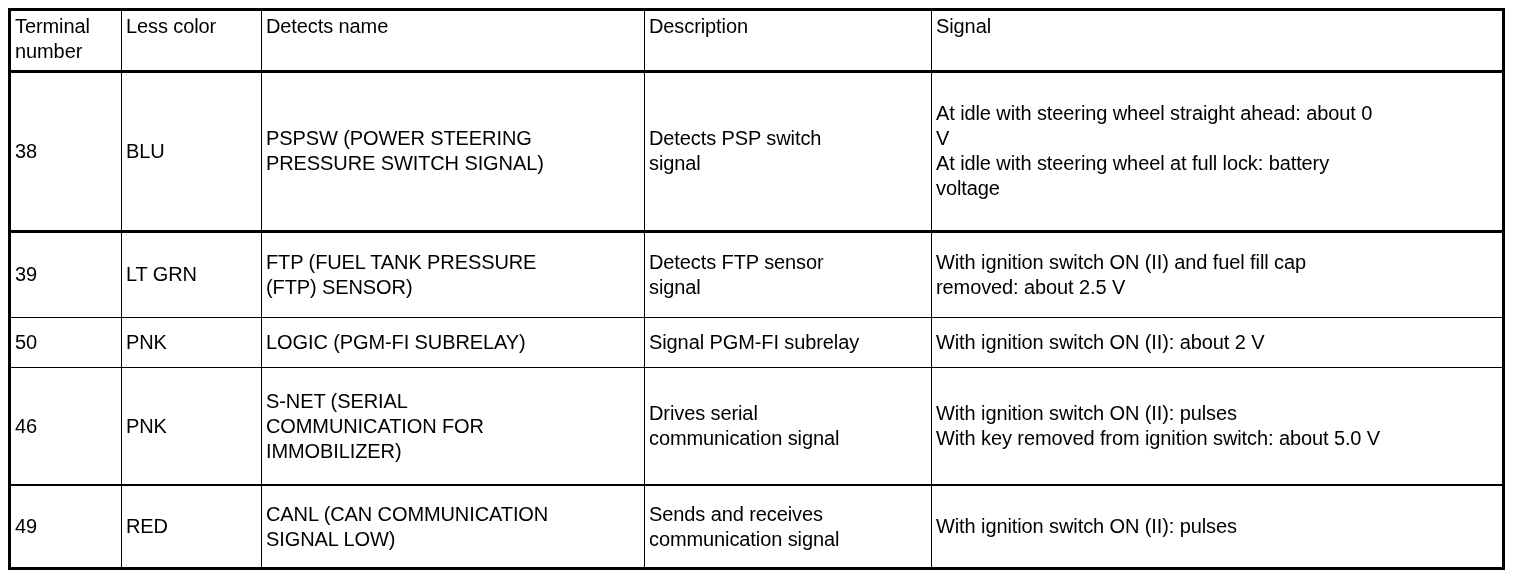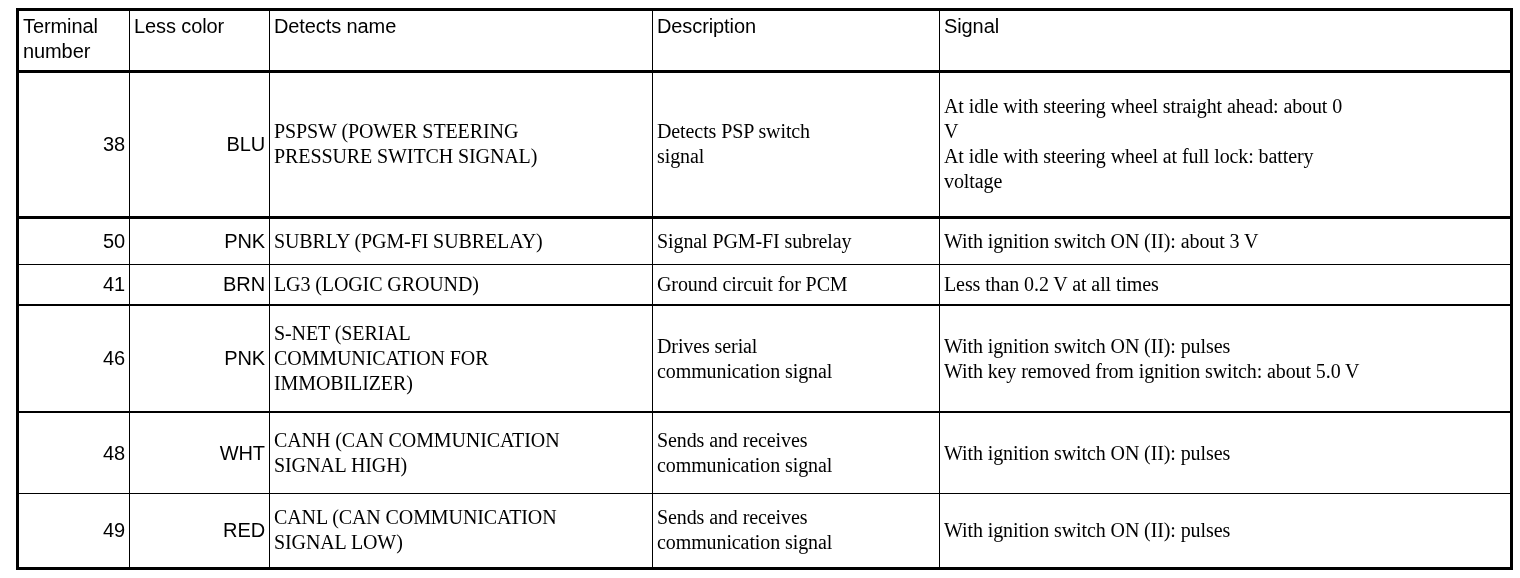--- a/index.html
+++ b/index.html
@@ -10,21 +10,21 @@
   body {
     width: 1520px;
     height: 578px;
     overflow: hidden;
     font-family: "Liberation Sans", sans-serif;
     color: #000000;
   }
 
   #pcm-terminal-table-wrap {
     position: absolute;
-    left: 16px;
+    left: 8px;
     top: 8px;
     width: 1494px;
     height: 562px;
   }
 
   table.pcm-table {
     border-collapse: collapse;
     table-layout: fixed;
     width: 1494px;
     height: 562px;
@@ -56,27 +56,26 @@
     vertical-align: top;
     padding-top: 3px;
     border-bottom: 3px solid #000;
     height: 62px;
     box-sizing: border-box;
   }
 
   
   td.col-term,
   td.col-wire {
-    text-align: right;
+    text-align: left;
   }
   td.col-name,
   td.col-desc,
   td.col-signal {
     text-align: left;
-    font-family: Liberation Serif, serif;
   }
 
   
   tr.sep-strong > td {
     border-bottom: 3px solid #000;
   }
   tr.sep-medium > td {
     border-bottom: 2px solid #000;
   }
 
@@ -117,53 +116,47 @@
         <td class="col-wire">BLU</td>
         <td class="col-name">PSPSW (POWER STEERING
 PRESSURE SWITCH SIGNAL)</td>
         <td class="col-desc">Detects PSP switch
 signal</td>
         <td class="col-signal">At idle with steering wheel straight ahead: about 0
 V
 At idle with steering wheel at full lock: battery
 voltage</td>
       </tr>
+      <tr class="r39">
+        <td class="col-term">39</td>
+        <td class="col-wire">LT GRN</td>
+        <td class="col-name">FTP (FUEL TANK PRESSURE
+(FTP) SENSOR)</td>
+        <td class="col-desc">Detects FTP sensor
+signal</td>
+        <td class="col-signal">With ignition switch ON (II) and fuel fill cap
+removed: about 2.5 V</td>
+      </tr>
       <tr class="r40">
         <td class="col-term">50</td>
         <td class="col-wire">PNK</td>
-        <td class="col-name">SUBRLY (PGM-FI SUBRELAY)</td>
+        <td class="col-name">LOGIC (PGM-FI SUBRELAY)</td>
         <td class="col-desc">Signal PGM-FI subrelay</td>
-        <td class="col-signal">With ignition switch ON (II): about 3 V</td>
-      </tr>
-      <tr class="r41 sep-medium">
-        <td class="col-term">41</td>
-        <td class="col-wire">BRN</td>
-        <td class="col-name">LG3 (LOGIC GROUND)</td>
-        <td class="col-desc">Ground circuit for PCM</td>
-        <td class="col-signal">Less than 0.2 V at all times</td>
+        <td class="col-signal">With ignition switch ON (II): about 2 V</td>
       </tr>
       <tr class="r46 sep-medium">
         <td class="col-term">46</td>
         <td class="col-wire">PNK</td>
         <td class="col-name">S-NET (SERIAL
 COMMUNICATION FOR
 IMMOBILIZER)</td>
         <td class="col-desc">Drives serial
 communication signal</td>
         <td class="col-signal">With ignition switch ON (II): pulses
 With key removed from ignition switch: about 5.0 V</td>
-      </tr>
-      <tr class="r48">
-        <td class="col-term">48</td>
-        <td class="col-wire">WHT</td>
-        <td class="col-name">CANH (CAN COMMUNICATION
-SIGNAL HIGH)</td>
-        <td class="col-desc">Sends and receives
-communication signal</td>
-        <td class="col-signal">With ignition switch ON (II): pulses</td>
       </tr>
       <tr class="r49">
         <td class="col-term">49</td>
         <td class="col-wire">RED</td>
         <td class="col-name">CANL (CAN COMMUNICATION
 SIGNAL LOW)</td>
         <td class="col-desc">Sends and receives
 communication signal</td>
         <td class="col-signal">With ignition switch ON (II): pulses</td>
       </tr>

